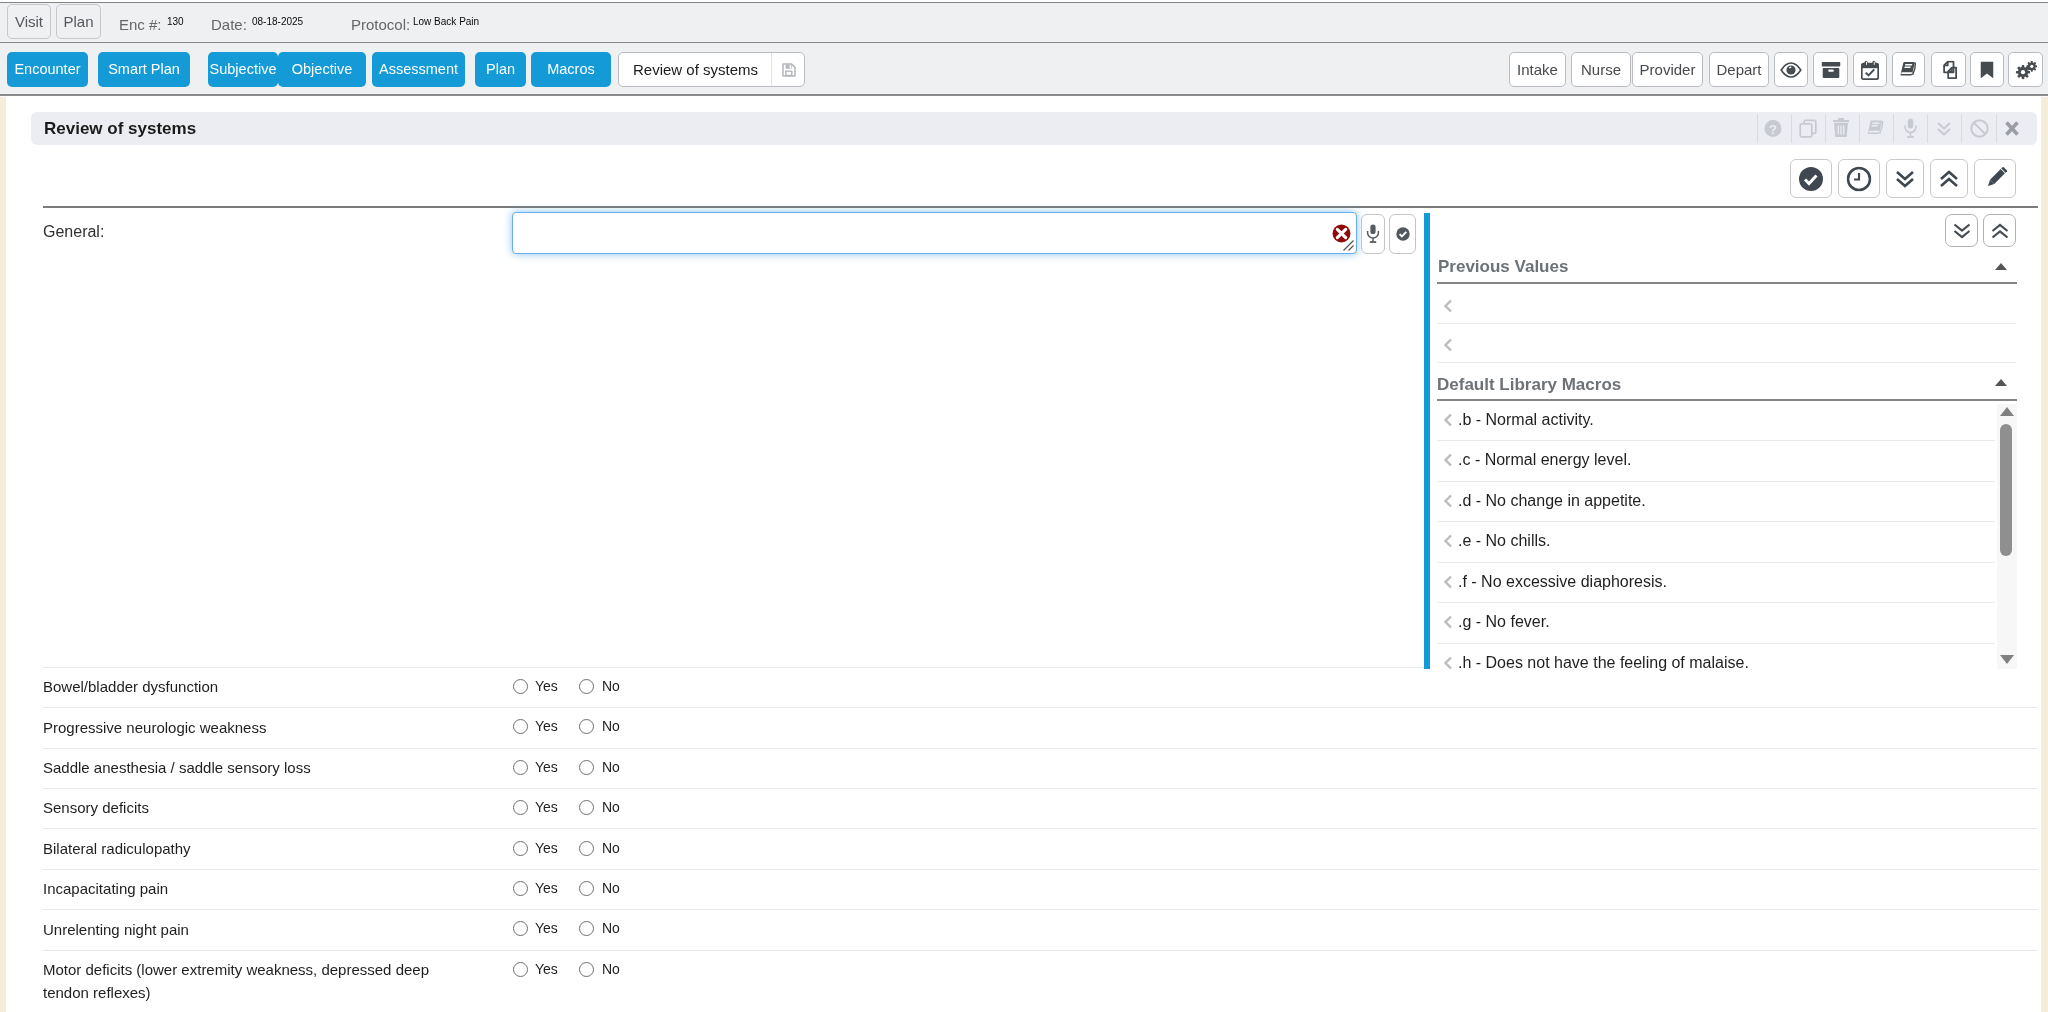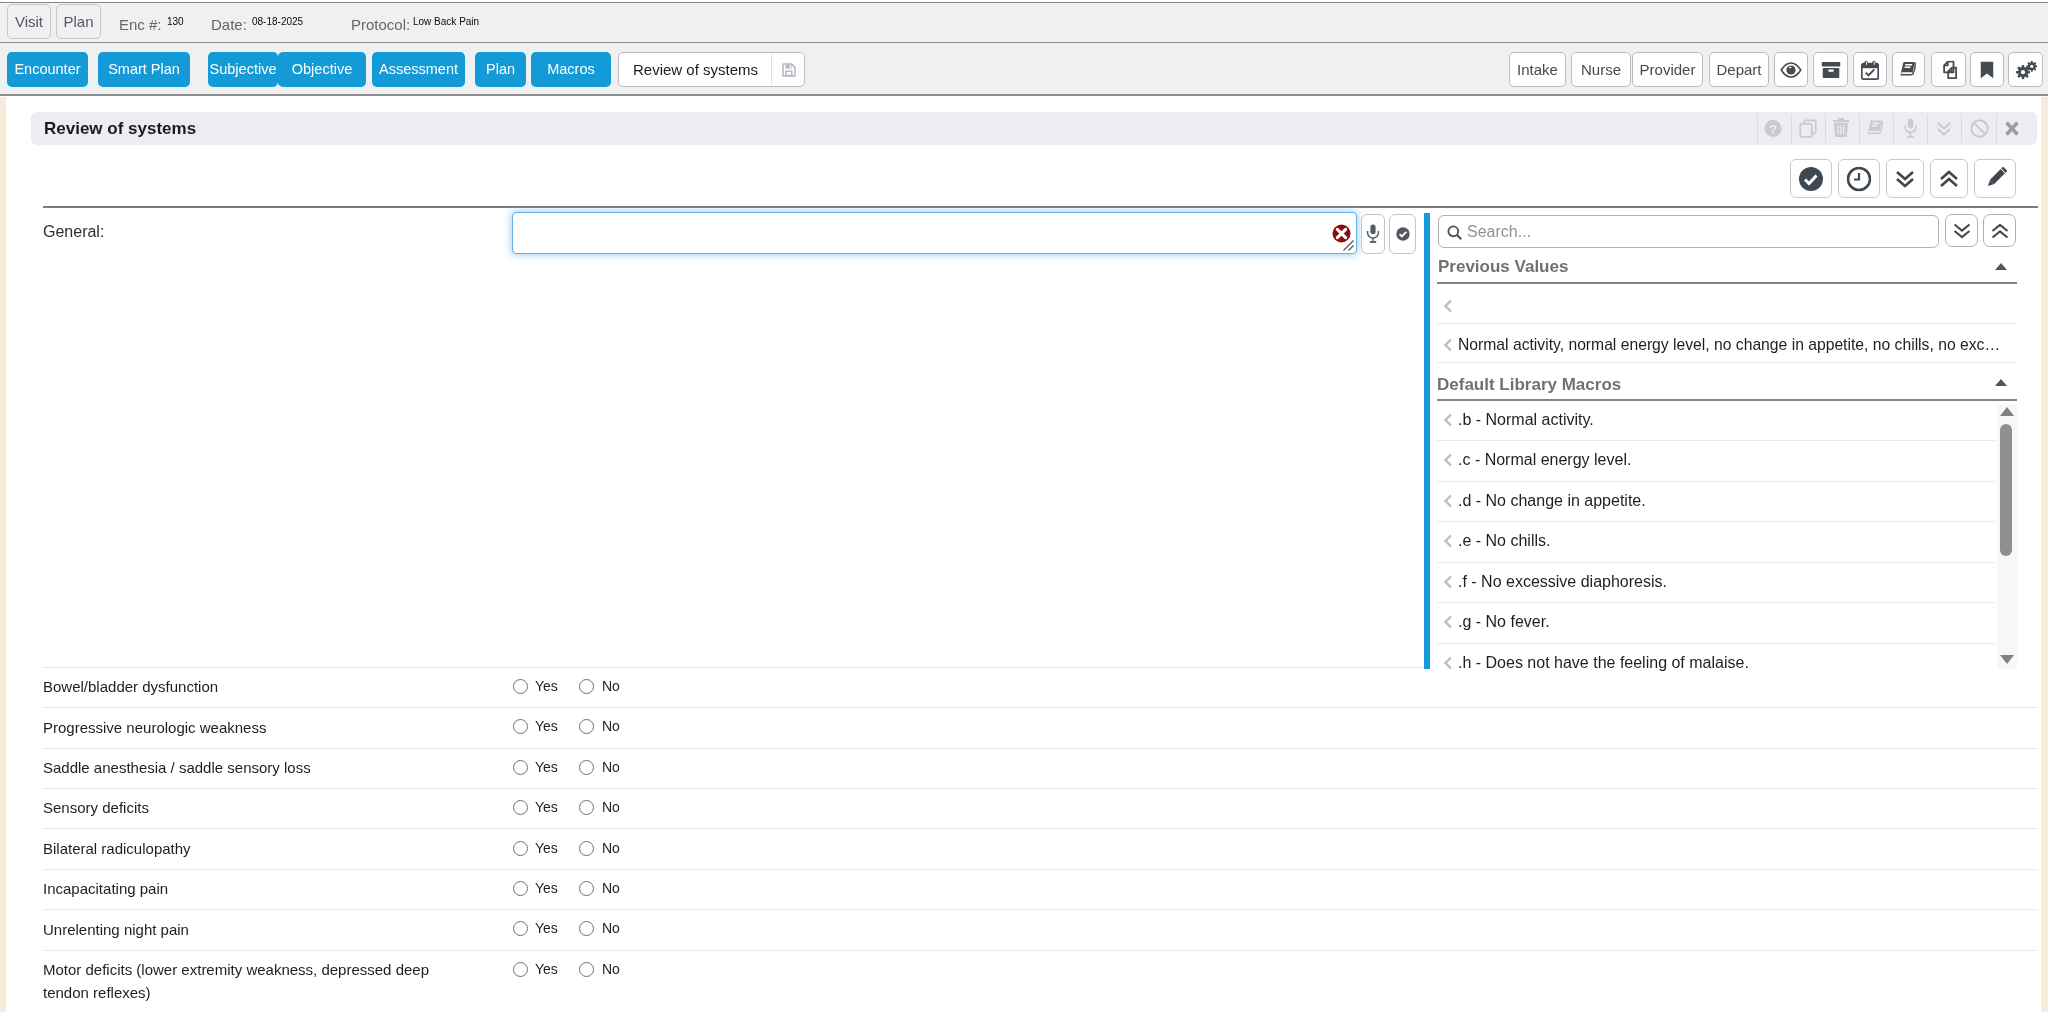--- a/index.html
+++ b/index.html
@@ -280,48 +280,40 @@
   </div>
 <div class="abs" id="okbtn">
     <svg style="position:absolute;left:50%;top:50%;transform:translate(-50%,-50%)" width="14" height="14" viewBox="0 0 14 14">
       <circle cx="7" cy="7" r="6.7" fill="#53585e"></circle>
       <path d="M3.6 7.2l2.3 2.3 4.4-4.6" fill="none" stroke="#fff" stroke-width="1.9"></path>
     </svg>
   </div>
 
 <div class="abs" id="rpanel">
   <div id="bluebar"></div>
-  <div id="search">
-    <svg style="position:absolute;left:8px;top:9px" width="16" height="16" viewBox="0 0 16 16">
-        <circle cx="6.3" cy="6.3" r="4.9" fill="none" stroke="#4f5459" stroke-width="1.9"></circle>
-        <path d="M10 10l4.2 4.2" stroke="#4f5459" stroke-width="2.2"></path>
-      </svg>
-    <div class="ph">Search...</div>
-  </div>
   <div class="sqbtn" style="left:521px">
       <svg width="19" height="17" viewBox="0 0 19 17">
         <path d="M2 2l7.5 6L17 2M2 8.5l7.5 6 7.5-6" fill="none" stroke="#454b52" stroke-width="2.2"></path>
       </svg>
     </div>
   <div class="sqbtn" style="left:559px">
       <svg width="19" height="17" viewBox="0 0 19 17">
         <path d="M2 15l7.5-6 7.5 6M2 8.5l7.5-6 7.5 6" fill="none" stroke="#454b52" stroke-width="2.2"></path>
       </svg>
     </div>
   <div class="shead" style="left:14px;top:44px">Previous Values</div>
   <div class="tri" style="left:571px;top:50px"></div>
   <div class="ddiv" style="top:69px"></div>
   <svg class="chv" style="top:86px" viewBox="0 0 10 14">
       <path d="M8 1.5L2.5 7L8 12.5" fill="none" stroke="#bcbcbc" stroke-width="2.4"></path>
     </svg>
   <div class="ldiv" style="top:110px"></div>
   <svg class="chv" style="top:125px" viewBox="0 0 10 14">
       <path d="M8 1.5L2.5 7L8 12.5" fill="none" stroke="#bcbcbc" stroke-width="2.4"></path>
     </svg>
-  <div class="sitem" style="top:123px;font-size:15.7px">Normal activity, normal energy level, no change in appetite, no chills, no exc…</div>
   <div class="ldiv" style="top:149px"></div>
   <div class="shead" style="left:13px;top:162px">Default Library Macros</div>
   <div class="tri" style="left:571px;top:166px"></div>
   <div class="ddiv" style="top:186px"></div>
   <div id="mlist">
     <svg class="chv" style="top:200px" viewBox="0 0 10 14">
         <path d="M8 1.5L2.5 7L8 12.5" fill="none" stroke="#bcbcbc" stroke-width="2.4"></path>
       </svg>
     <div class="sitem" style="top:198px">.b - Normal activity.</div>
     <div class="mdiv" style="top:227px"></div>

